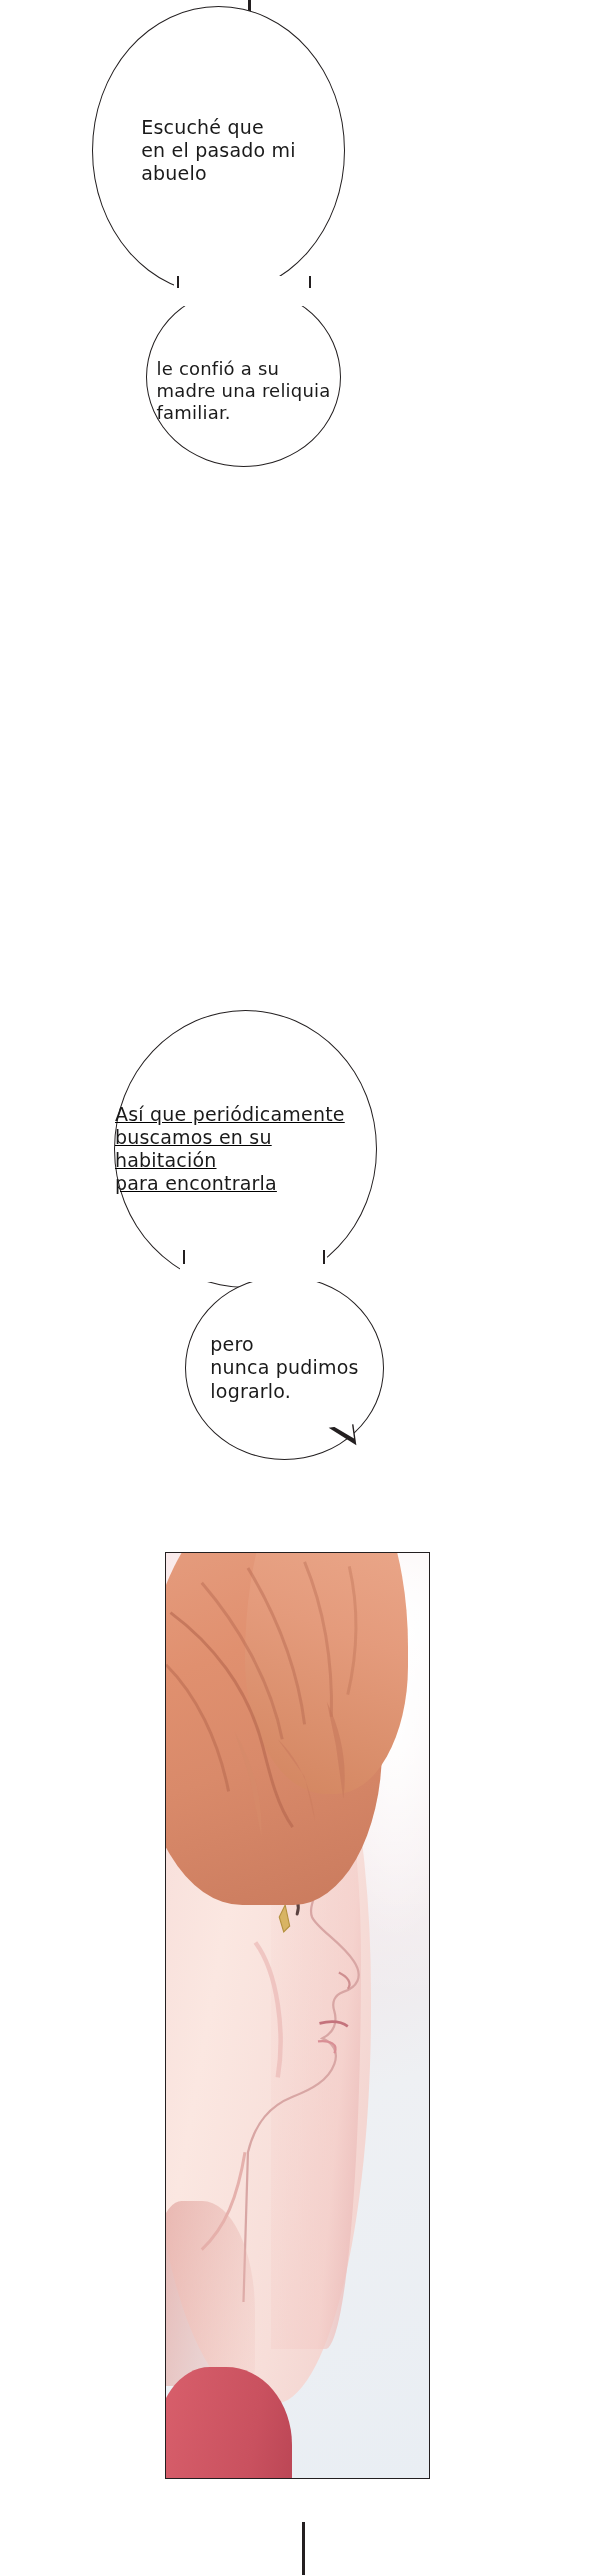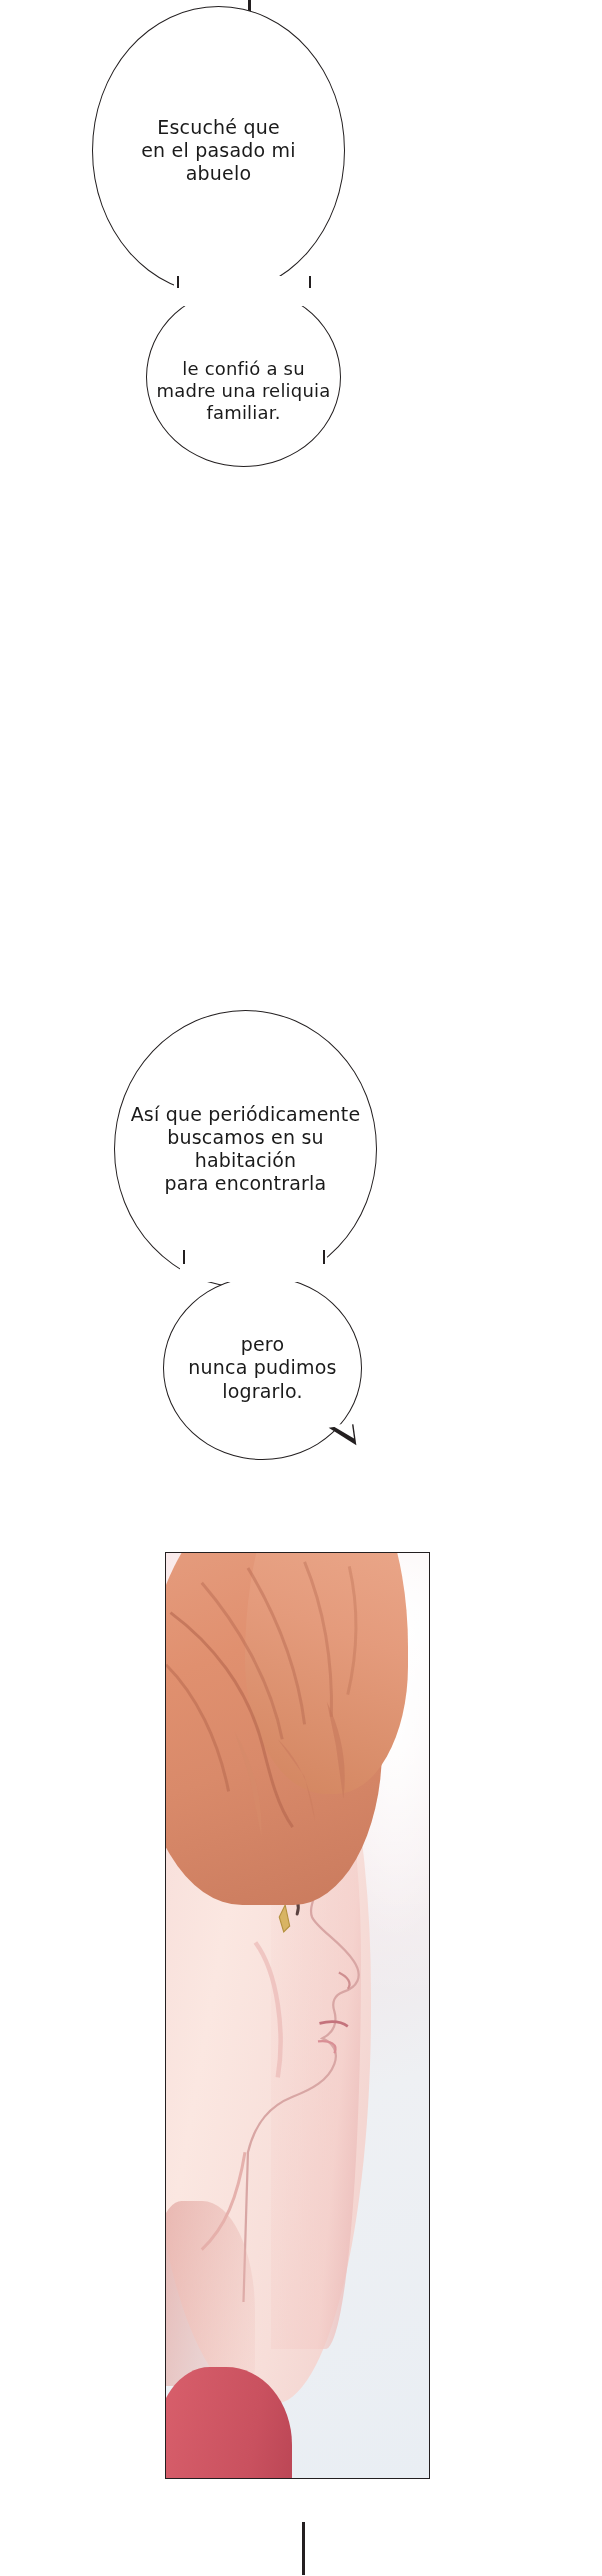--- a/index.html
+++ b/index.html
@@ -21,21 +21,20 @@
   
   .bubble {
     position: absolute;
     box-sizing: border-box;
     background: #ffffff;
     border: 1.5px solid #231f20;
     border-radius: 50%;
     display: flex;
     align-items: center;
     justify-content: center;
-    text-align: center;
     z-index: 3;
   }
   .bubble-text {
     font-family: "DejaVu Sans", sans-serif;
     color: #1a1a1a;
     line-height: 1.22;
     white-space: pre-line;
     letter-spacing: 0.2px;
   }
 
@@ -85,25 +84,26 @@
     background: #231f20;
     z-index: 2;
   }
 
   
   #bubble-3 {
     left: 114px;
     top: 1010px;
     width: 263px;
     height: 278px;
+    text-decoration: underline;
   }
   #bubble-3 .bubble-text { font-size: 19px; }
 
   #bubble-4 {
-    left: 163px;
+    left: 185px;
     top: 1276px;
     width: 199px;
     height: 184px;
   }
   #bubble-4 .bubble-text { font-size: 19px; }
 
   
   #tail-4 {
     position: absolute;
     left: 330px;

